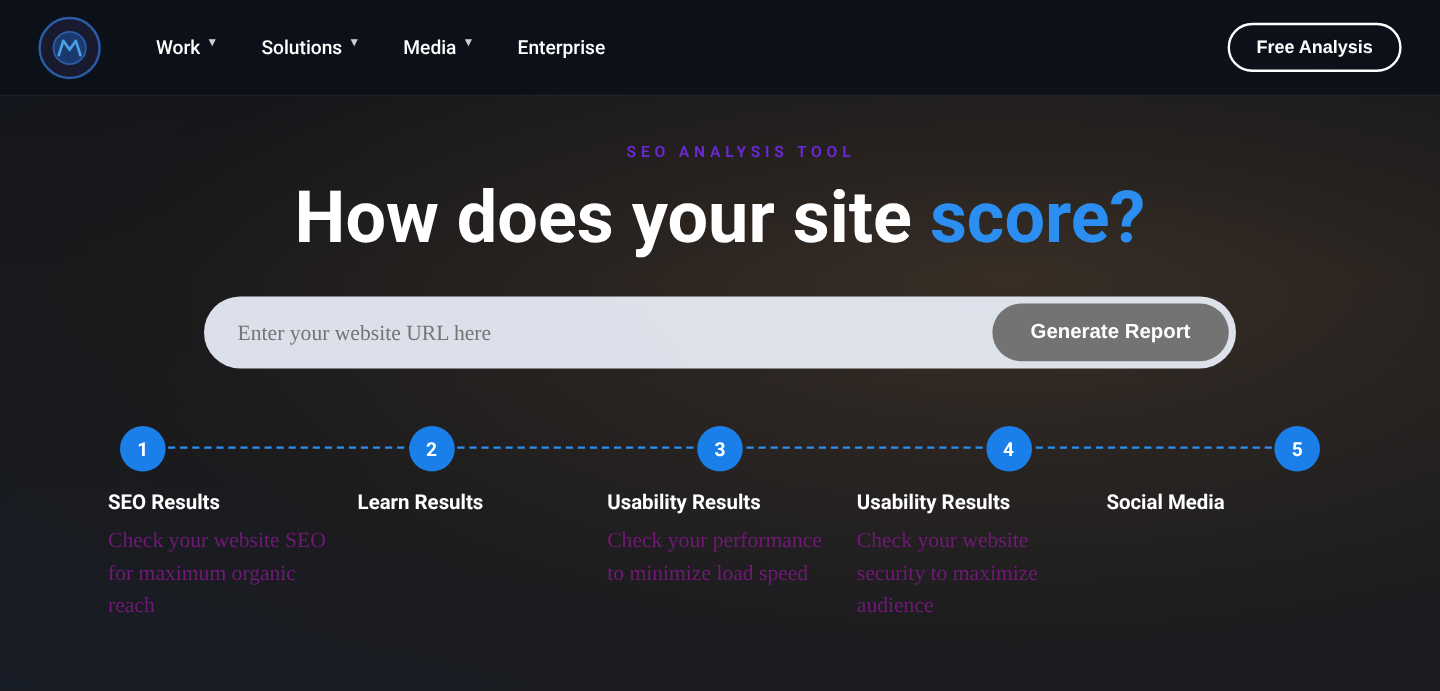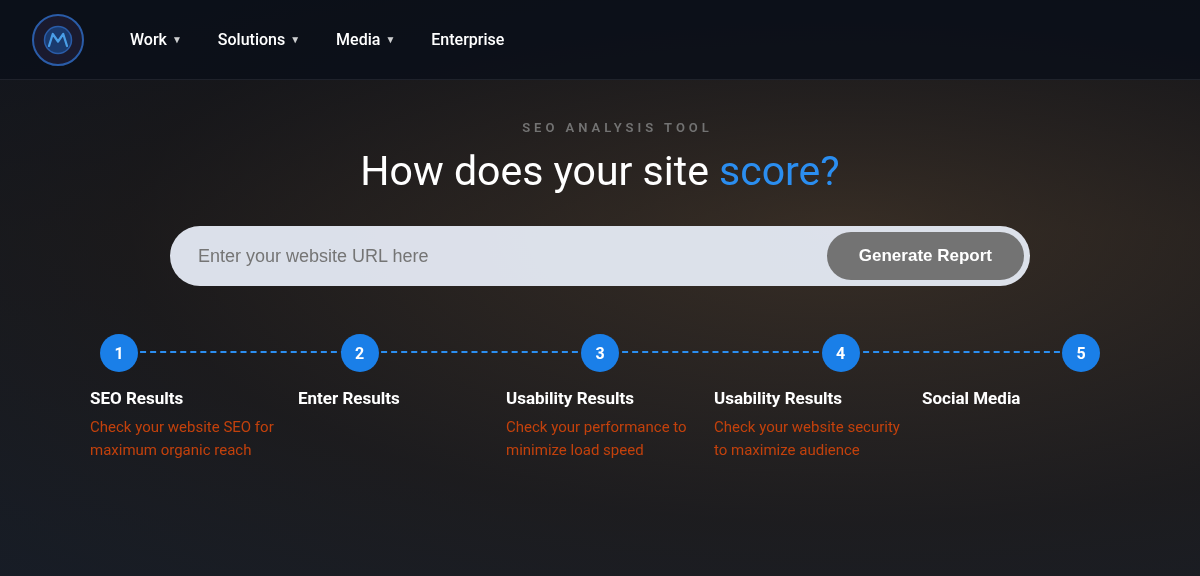--- a/index.html
+++ b/index.html
@@ -64,21 +64,20 @@
       flex: 1;
     }
 
     .nav-item {
       color: #ffffff;
       font-size: 16px;
       font-weight: 500;
       padding: 8px 14px;
       cursor: pointer;
       display: flex;
-      align-items: center;
       gap: 5px;
       border-radius: 6px;
       transition: background 0.2s;
       white-space: nowrap;
     }
 
     .chevron {
       font-size: 10px;
       opacity: 0.8;
     }
@@ -117,33 +116,33 @@
     .hero {
       position: relative;
       z-index: 5;
       display: flex;
       flex-direction: column;
       align-items: center;
       padding-top: 40px;
     }
 
     .hero-subtitle {
-      color: #737373;
+      color: #6d28d9;
       font-size: 13px;
       font-weight: 600;
       letter-spacing: 4px;
       text-transform: uppercase;
       margin-bottom: 14px;
       margin-left: 35px;
     }
 
     .hero-title {
       color: #ffffff;
-      font-size: 41px;
-      font-weight: 400;
+      font-size: 60px;
+      font-weight: 700;
       margin-bottom: 32px;
       text-align: center;
       line-height: 1.1;
     }
 
     .hero-title .accent {
       color: #2b8ef0;
     }
 
     
@@ -157,21 +156,21 @@
       margin-bottom: 48px;
     }
 
     .search-input {
       flex: 1;
       border: none;
       background: transparent;
       font-size: 18px;
       color: #666;
       outline: none;
-      font-family: Liberation Sans, sans-serif;
+      font-family: Liberation Serif, serif;
     }
 
     .btn-generate {
       background: #737373;
       color: #ffffff;
       border: none;
       padding: 14px 32px;
       border-radius: 50px;
       font-size: 17px;
       font-weight: 700;
@@ -236,23 +235,24 @@
     }
 
     .step-title {
       color: #ffffff;
       font-size: 17px;
       font-weight: 700;
       margin-bottom: 8px;
     }
 
     .step-desc {
-      color: #c2410c;
-      font-size: 15px;
+      color: #701a75;
+      font-size: 18px;
       line-height: 1.5;
+      font-family: Liberation Serif, serif;
     }
   </style>
 </head>
 <body>
 
 <div class="hero-bg"></div>
 
 <nav>
   <div class="logo">
     <svg viewBox="0 0 40 40" fill="none" xmlns="http://www.w3.org/2000/svg">
@@ -273,20 +273,21 @@
     <div class="nav-item">
       <span>Media</span>
       <span class="chevron">▼</span>
     </div>
     <div class="nav-item">
       <span>Enterprise</span>
     </div>
   </div>
 
   <div class="nav-actions">
+    <button class="btn-outline">Free Analysis</button>
   </div>
 </nav>
 
 <div class="hero">
   <div class="hero-subtitle">SEO ANALYSIS TOOL</div>
   <h1 class="hero-title">
     <span>How does your site</span>
     <span class="accent">score?</span>
   </h1>
 
@@ -304,21 +305,21 @@
     <div class="step-circle">4</div>
     <div class="step-circle">5</div>
   </div>
 
   <div class="steps-row">
     <div class="step-item">
       <div class="step-title">SEO Results</div>
       <div class="step-desc">Check your website SEO for maximum organic reach</div>
     </div>
     <div class="step-item">
-      <div class="step-title">Enter Results</div>
+      <div class="step-title">Learn Results</div>
     </div>
     <div class="step-item">
       <div class="step-title">Usability Results</div>
       <div class="step-desc">Check your performance to minimize load speed</div>
     </div>
     <div class="step-item">
       <div class="step-title">Usability Results</div>
       <div class="step-desc">Check your website security to maximize audience</div>
     </div>
     <div class="step-item">

